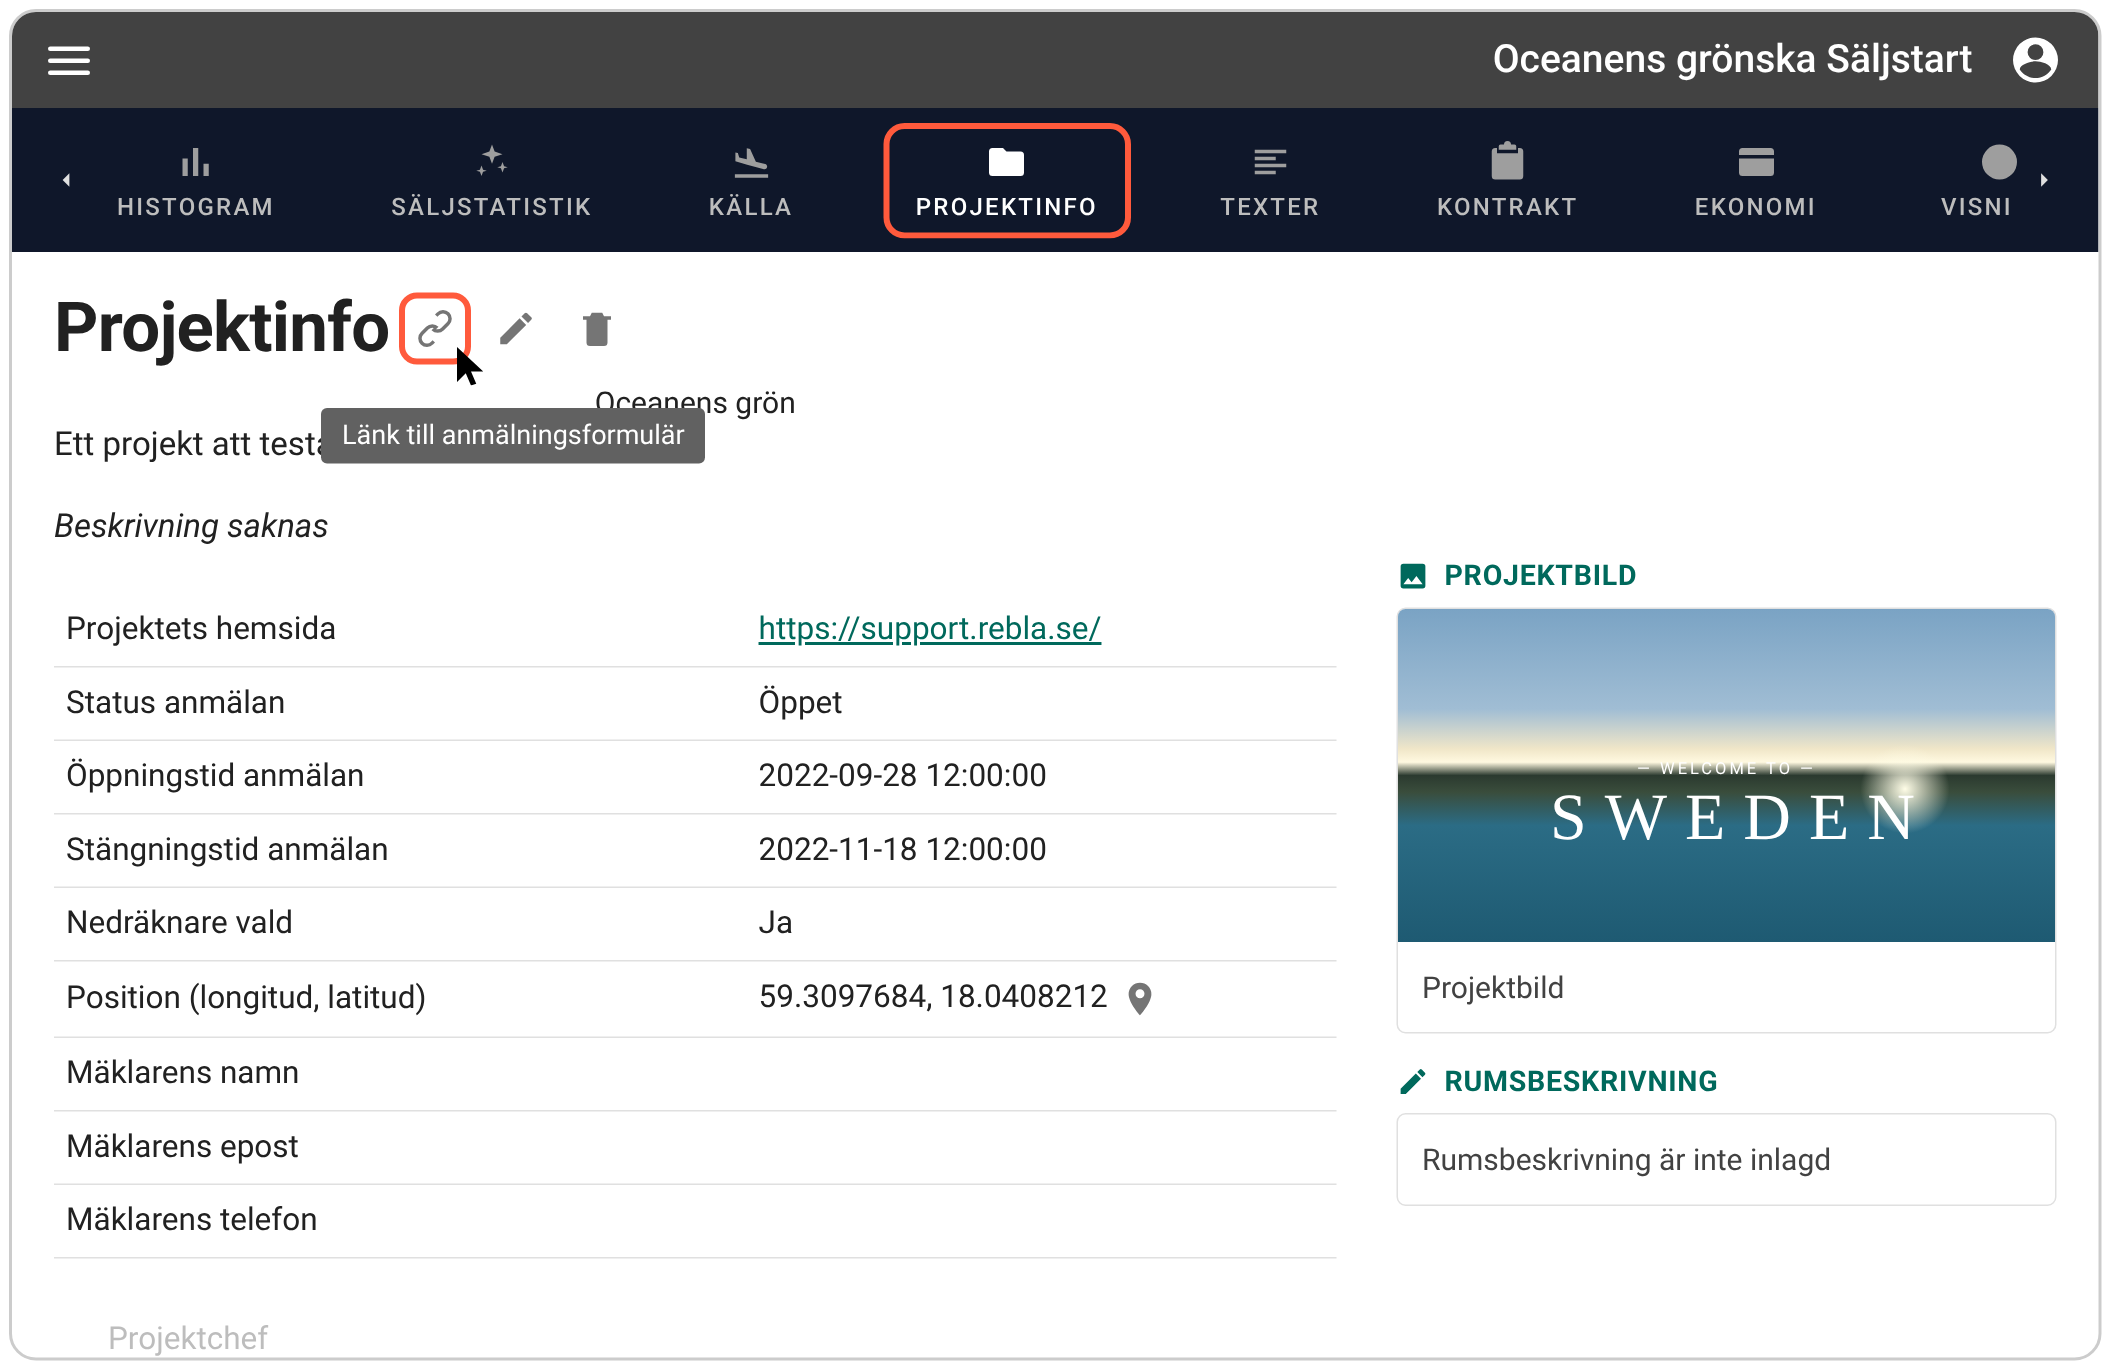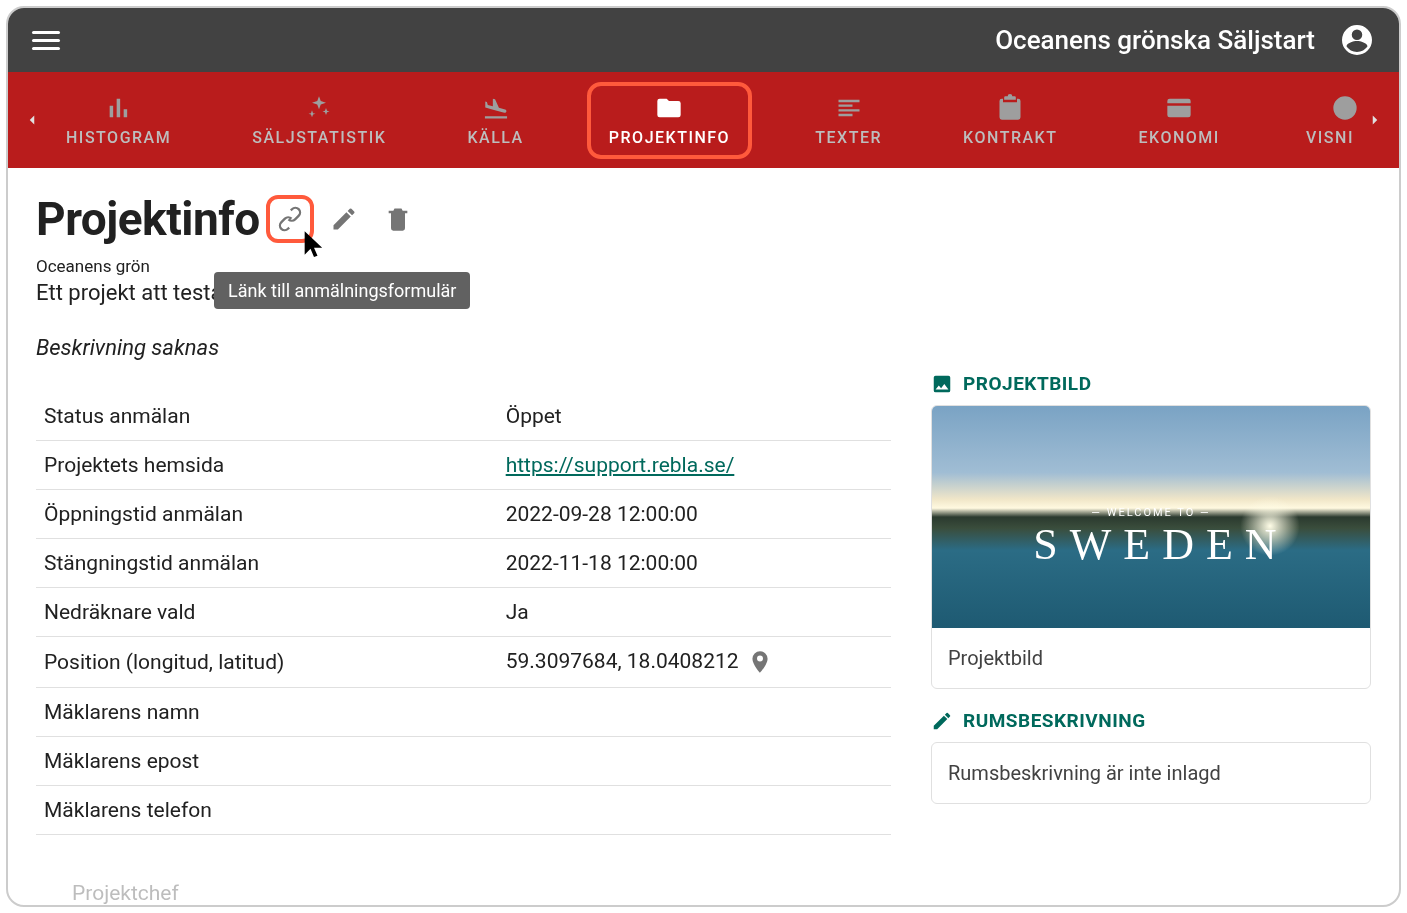--- a/index.html
+++ b/index.html
@@ -32,26 +32,26 @@
   }
   .hamburger {
     width: 28px; height: 28px;
     display: flex; flex-direction: column; justify-content: center; gap: 5px;
     cursor: pointer;
   }
   .hamburger span { display:block; height:3px; background:#fff; border-radius:2px; }
   .appbar-title { font-size: 26px; font-weight: 500; flex: 1; text-align: right; }
   .avatar { width: 36px; height: 36px; fill:#fff; }
   .tabbar {
-    background: #b91c1c;
+    background: #0f172a;
     display: flex;
     align-items: center;
     height: 96px;
     position: relative;
-    padding: 0 8px;
+    padding: 0 20px;
   }
   .tab-arrow {
     color: #e0e0e0;
     width: 32px;
     display:flex; align-items:center; justify-content:center;
     cursor:pointer;
     flex-shrink:0;
   }
   .tab-scroll {
     flex:1;
@@ -109,21 +109,21 @@
   .tooltip {
     position:absolute;
     top:80px; left:178px;
     background:#616161;
     color:#fff;
     padding:8px 14px;
     border-radius:4px;
     font-size:18px;
     white-space:nowrap;
   }
-  .subtitle { font-size:17px; margin-bottom:4px; }
+  .subtitle { font-size:20px; margin-bottom:4px;text-align:center; }
   .address { font-size:22px; margin-bottom:30px; }
   .desc-missing { font-style:italic; font-size:22px; margin-bottom:32px; color:#212121; }
   .info-table { width:100%; border-collapse:collapse; }
   .info-table tr { border-bottom:1px solid #e0e0e0; }
   .info-table td { padding:12px 8px; font-size:21px; vertical-align:middle; }
   .info-table td:first-child { width:54%; }
   .link { color:#00695c; text-decoration:underline; }
   .map-pin { width:26px; height:26px; fill:#757575; vertical-align:middle; margin-left:8px; }
   .sidebar { width:440px; padding-top:180px; }
   .panel-hdr { display:flex; align-items:center; gap:10px; color:#00695c; font-weight:700; font-size:19px; letter-spacing:0.5px; margin-bottom:10px; }
@@ -250,26 +250,26 @@
 
       <div class="tooltip">Länk till anmälningsformulär</div>
 
       <div class="subtitle">Oceanens grön</div>
       <div class="address">Ett projekt att testa i, 118 42, Stockholm</div>
       <div class="desc-missing">Beskrivning saknas</div>
 
       <table class="info-table">
         <tbody id="details-body">
             <tr>
+              <td>Projektets hemsida</td>
+              <td><a class="link" href="#">https://support.rebla.se/</a></td>
+            </tr>
+            <tr>
               <td>Status anmälan</td>
               <td>Öppet</td>
-            </tr>
-            <tr>
-              <td>Projektets hemsida</td>
-              <td><a class="link" href="#">https://support.rebla.se/</a></td>
             </tr>
             <tr>
               <td>Öppningstid anmälan</td>
               <td>2022-09-28 12:00:00</td>
             </tr>
             <tr>
               <td>Stängningstid anmälan</td>
               <td>2022-11-18 12:00:00</td>
             </tr>
             <tr>

